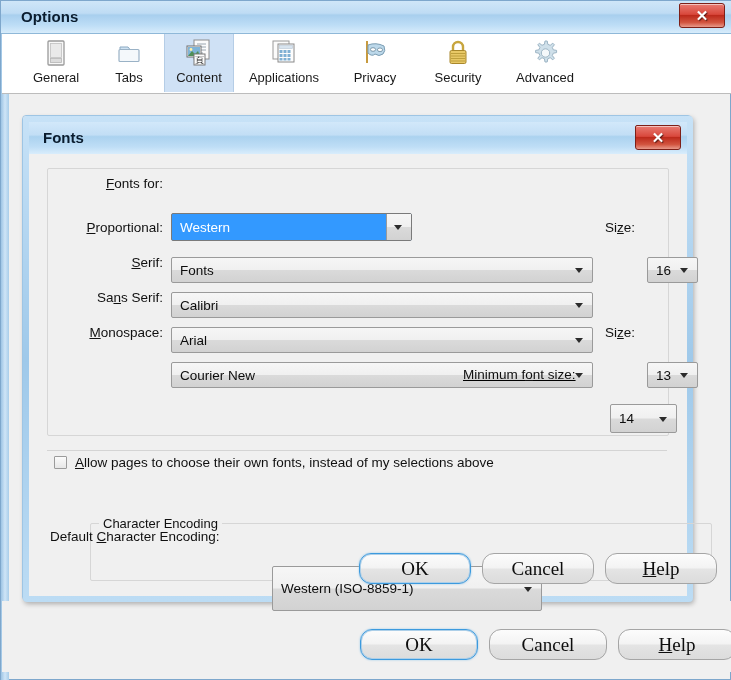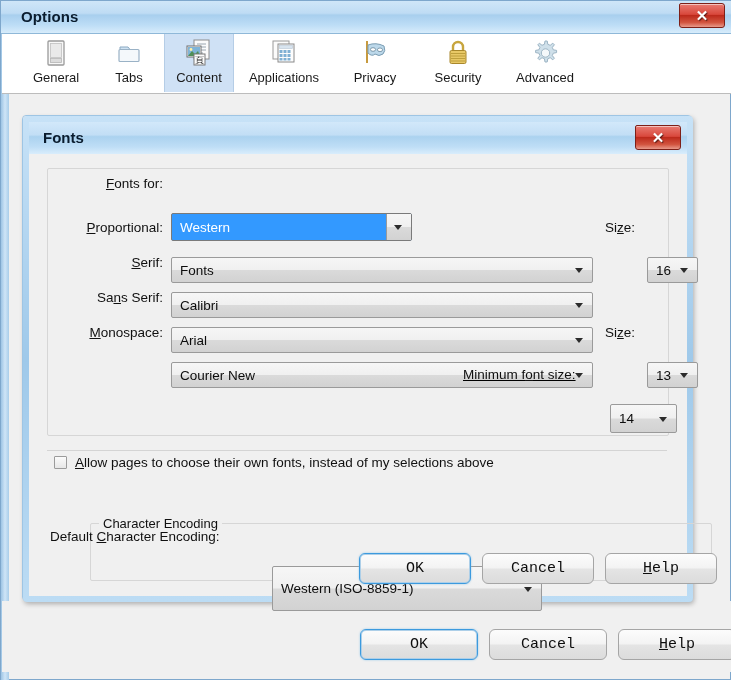--- a/index.html
+++ b/index.html
@@ -283,29 +283,29 @@
     width: 620px;
     height: 1px;
     background: #d4d4d4;
   }
 
   
   .btn {
     box-sizing: border-box;
     height: 31px;
     border: 1px solid #a5a5a5;
-    border-radius: 6px;
+    border-radius: 12px;
     background: linear-gradient(to bottom, #fcfcfc 0%, #f3f3f3 48%, #e4e4e4 52%, #dcdcdc 100%);
-    font-size: 15px;
+    font-size: 19px;
     color: #0d0d0d;
     display: flex;
     align-items: center;
     justify-content: center;
     cursor: default;
-    font-family: Liberation Mono, monospace;
+    font-family: Liberation Serif, serif;
   }
   .btn.default {
     border: 1px solid #3c9ade;
     box-shadow: 0 0 0 1px #adcfe8 inset, 0 0 2px #8fc4e8;
   }
   .btn u { text-decoration: underline; }
 
   .inner-buttons {
     position: absolute;
     left: 330px;

